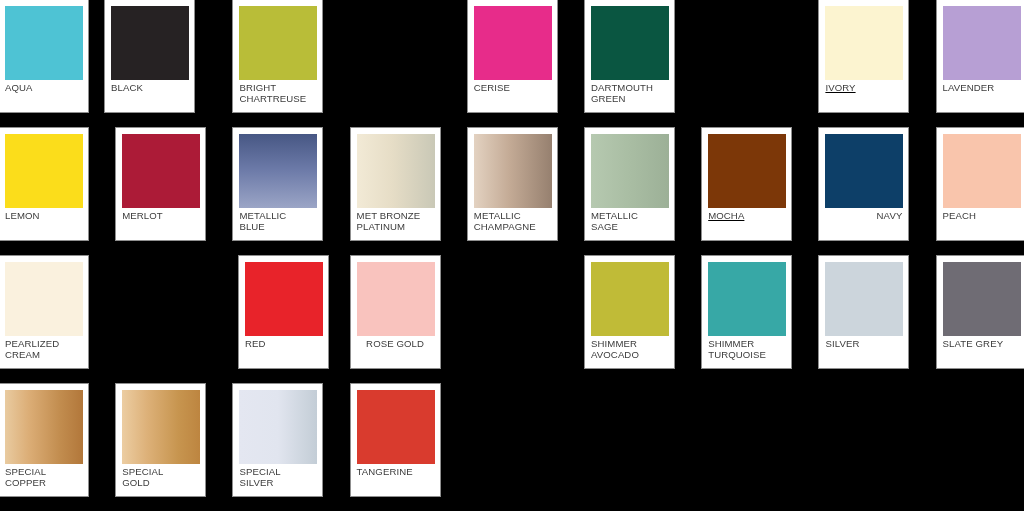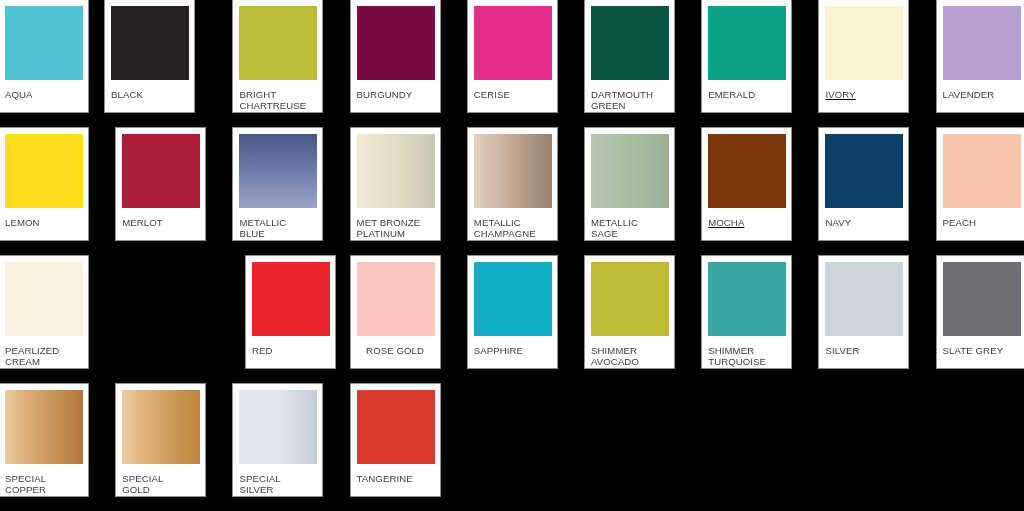--- a/index.html
+++ b/index.html
@@ -34,21 +34,21 @@
     width: 78px;
     height: 74px;
     display: block;
   }
   .swatch-label {
     font-size: 9.6px;
     line-height: 10.6px;
     letter-spacing: 0.1px;
     color: #3b3b3b;
     font-weight: 400;
-    padding-top: 10px;
+    padding-top: 3px;
     text-transform: uppercase;
     white-space: pre-line;
     font-family: "Liberation Sans", sans-serif;
   }
 </style>
 </head>
 <body>
 
 <div id="swatch-grid">
     <div class="swatch-card" style="left: -2px; top: -1px;">
@@ -57,36 +57,28 @@
     </div>
     <div class="swatch-card" style="left: 104px; top: -1px;">
       <div class="swatch-chip" style="background: rgb(38, 34, 35);"></div>
       <div class="swatch-label">BLACK</div>
     </div>
     <div class="swatch-card" style="left: 232.4px; top: -1px;">
       <div class="swatch-chip" style="background: rgb(185, 189, 56);"></div>
       <div class="swatch-label">BRIGHT
 CHARTREUSE</div>
     </div>
-    <div class="swatch-card" style="left: 349.6px; top: -1px;">
-      <div class="swatch-chip" style="background: rgb(123, 11, 66);"></div>
-      <div class="swatch-label">BURGUNDY</div>
-    </div>
     <div class="swatch-card" style="left: 466.8px; top: -1px;">
       <div class="swatch-chip" style="background: rgb(231, 44, 138);"></div>
       <div class="swatch-label">CERISE</div>
     </div>
     <div class="swatch-card" style="left: 584px; top: -1px;">
       <div class="swatch-chip" style="background: rgb(10, 86, 65);"></div>
       <div class="swatch-label">DARTMOUTH
 GREEN</div>
-    </div>
-    <div class="swatch-card" style="left: 701.2px; top: -1px;">
-      <div class="swatch-chip" style="background: rgb(11, 162, 135);"></div>
-      <div class="swatch-label">EMERALD</div>
     </div>
     <div class="swatch-card" style="left: 818.4px; top: -1px; text-decoration: underline;">
       <div class="swatch-chip" style="background: rgb(252, 244, 208);"></div>
       <div class="swatch-label">IVORY</div>
     </div>
     <div class="swatch-card" style="left: 935.6px; top: -1px;">
       <div class="swatch-chip" style="background: rgb(183, 159, 212);"></div>
       <div class="swatch-label">LAVENDER</div>
     </div>
     <div class="swatch-card" style="left: -2px; top: 127px;">
@@ -114,44 +106,40 @@
     </div>
     <div class="swatch-card" style="left: 584px; top: 127px;">
       <div class="swatch-chip" style="background: linear-gradient(to right, rgb(182, 201, 176) 0%, rgb(169, 189, 163) 50%, rgb(156, 176, 151) 100%);"></div>
       <div class="swatch-label">METALLIC
 SAGE</div>
     </div>
     <div class="swatch-card" style="left: 701.2px; top: 127px; text-decoration: underline;">
       <div class="swatch-chip" style="background: rgb(124, 55, 8);"></div>
       <div class="swatch-label">MOCHA</div>
     </div>
-    <div class="swatch-card" style="left: 818.4px; top: 127px;">
+    <div class="swatch-card" style="left: 818.4px; top: 127px; text-align: right;">
       <div class="swatch-chip" style="background: rgb(13, 63, 104);"></div>
       <div class="swatch-label">NAVY</div>
     </div>
     <div class="swatch-card" style="left: 935.6px; top: 127px;">
       <div class="swatch-chip" style="background: rgb(249, 197, 172);"></div>
       <div class="swatch-label">PEACH</div>
     </div>
     <div class="swatch-card" style="left: -2px; top: 255px;">
       <div class="swatch-chip" style="background: rgb(250, 241, 222);"></div>
       <div class="swatch-label">PEARLIZED
 CREAM</div>
     </div>
-    <div class="swatch-card" style="left: 245px; top: 255px;">
+    <div class="swatch-card" style="left: 238px; top: 255px;">
       <div class="swatch-chip" style="background: rgb(232, 35, 42);"></div>
       <div class="swatch-label">RED</div>
     </div>
     <div class="swatch-card" style="left: 349.6px; top: 255px; text-align: center;">
       <div class="swatch-chip" style="background: rgb(249, 195, 190);"></div>
       <div class="swatch-label">ROSE GOLD</div>
-    </div>
-    <div class="swatch-card" style="left: 466.8px; top: 255px;">
-      <div class="swatch-chip" style="background: rgb(17, 174, 198);"></div>
-      <div class="swatch-label">SAPPHIRE</div>
     </div>
     <div class="swatch-card" style="left: 584px; top: 255px;">
       <div class="swatch-chip" style="background: rgb(192, 187, 55);"></div>
       <div class="swatch-label">SHIMMER
 AVOCADO</div>
     </div>
     <div class="swatch-card" style="left: 701.2px; top: 255px;">
       <div class="swatch-chip" style="background: rgb(55, 168, 166);"></div>
       <div class="swatch-label">SHIMMER
 TURQUOISE</div>

